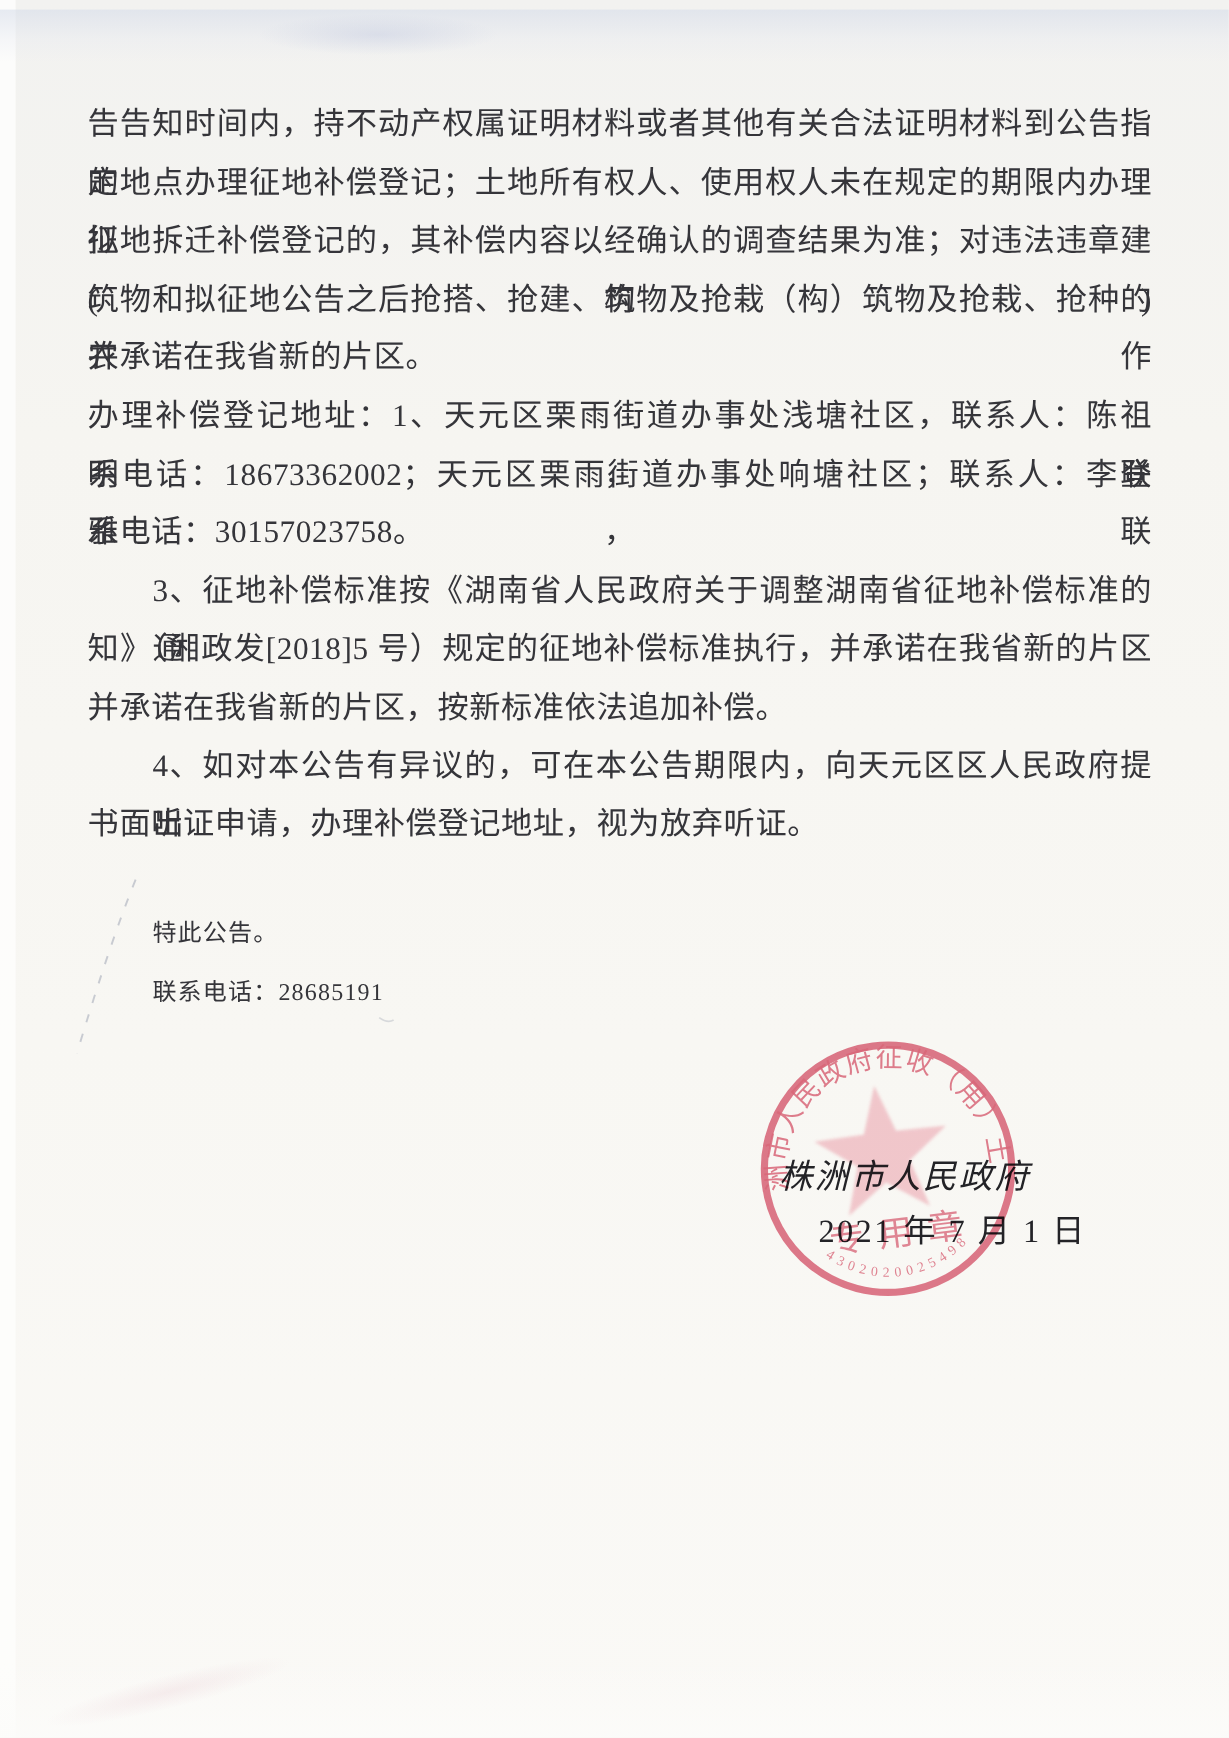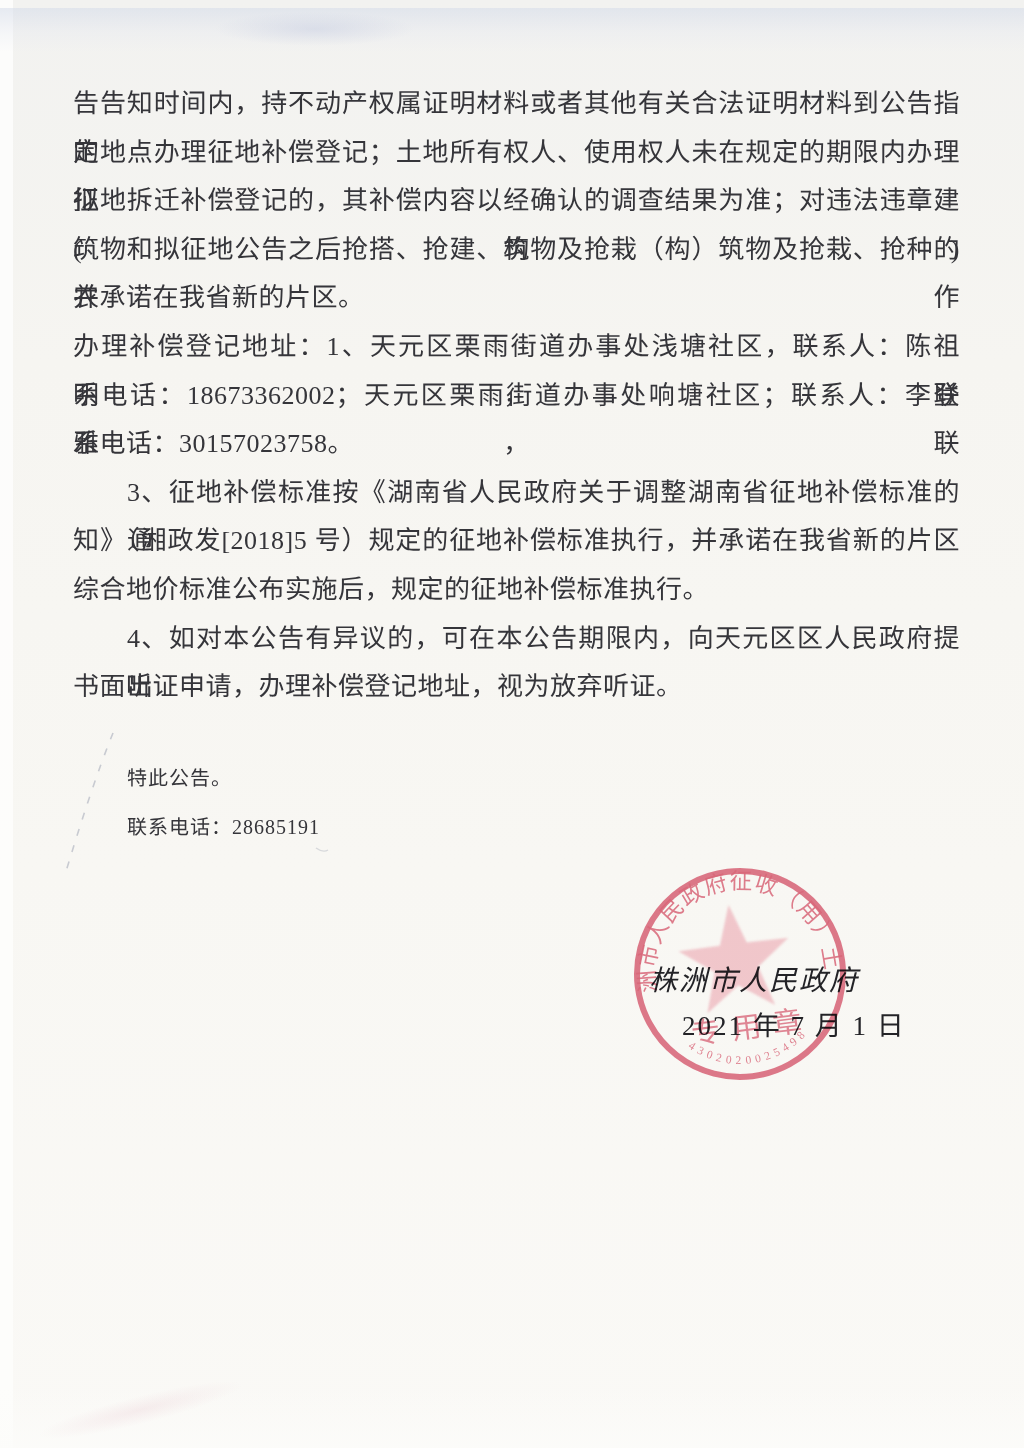--- a/index.html
+++ b/index.html
@@ -66,21 +66,21 @@
     <div class="line j">告告知时间内，持不动产权属证明材料或者其他有关合法证明材料到公告指定</div>
     <div class="line j">的地点办理征地补偿登记；土地所有权人、使用权人未在规定的期限内办理拟</div>
     <div class="line j">征地拆迁补偿登记的，其补偿内容以经确认的调查结果为准；对违法违章建(构)</div>
     <div class="line j">筑物和拟征地公告之后抢搭、抢建、筑物及抢栽（构）筑物及抢栽、抢种的农作</div>
     <div class="line">并承诺在我省新的片区。</div>
     <div class="line j">办理补偿登记地址：1、天元区栗雨街道办事处浅塘社区，联系人：陈祖明，联</div>
     <div class="line j">系电话：18673362002；天元区栗雨街道办事处响塘社区；联系人：李登雅，联</div>
     <div class="line">系电话：30157023758。</div>
     <div class="line j indent">3、征地补偿标准按《湖南省人民政府关于调整湖南省征地补偿标准的通</div>
     <div class="line j">知》（湘政发[2018]5 号）规定的征地补偿标准执行，并承诺在我省新的片区</div>
-    <div class="line">综合地价标准公布实施后，规定的征地补偿标准执行。</div>
+    <div class="line">并承诺在我省新的片区，按新标准依法追加补偿。</div>
     <div class="line j indent">4、如对本公告有异议的，可在本公告期限内，向天元区区人民政府提出</div>
     <div class="line">书面听证申请，办理补偿登记地址，视为放弃听证。</div>
   </div>
 
   <div class="closing c1">特此公告。</div>
   <div class="closing c2">联系电话：28685191</div>
 
   <div class="sig sig-issuer">株洲市人民政府</div>
   <div class="sig sig-date">2021 年 7 月 1 日</div>
 

